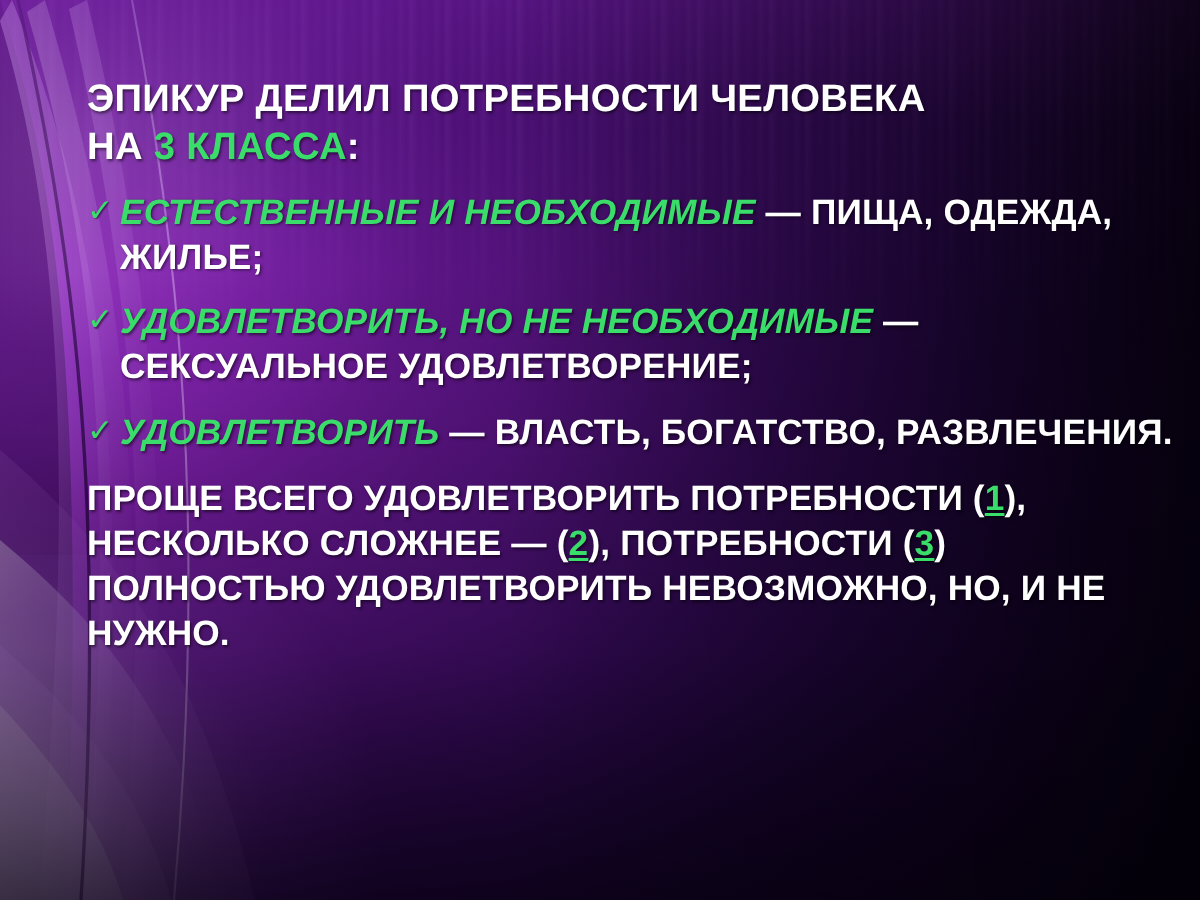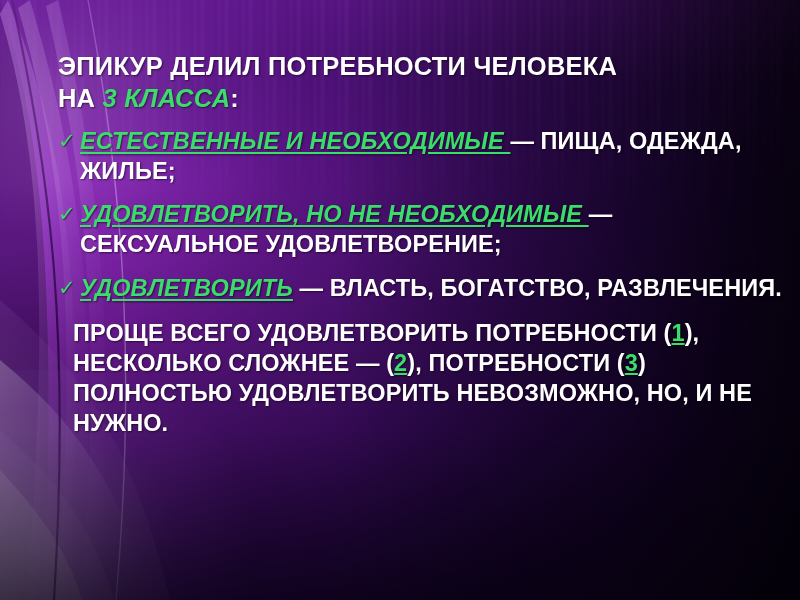--- a/index.html
+++ b/index.html
@@ -121,33 +121,31 @@
     text-shadow: 1px 1px 1px rgba(0,0,0,0.5);
   }
 
   .para {
     color: #ffffff;
     font-size: 23.5px;
     font-weight: bold;
     line-height: 1.27;
     letter-spacing: 0.1px;
     text-shadow: 1px 1px 2px rgba(0,0,0,0.55);
-    margin: 15px;
+    margin: 0;
     max-width: 700px;
   }
 
   .hl {
     color: #3add6a;
+    text-shadow: 1px 1px 2px rgba(0,0,0,0.55);
+  }
+  .hl-u {
+    color: #3add6a;
     font-style: italic;
-    text-shadow: 1px 1px 2px rgba(0,0,0,0.55);
-  }
-  .hl-u {
-    color: #3add6a;
-    font-style: italic;
-    text-decoration: underline;
     text-underline-offset: 3px;
     text-shadow: 1px 1px 2px rgba(0,0,0,0.55);
   }
   .num {
     color: #3add6a;
     text-decoration: underline;
     text-underline-offset: 2px;
     font-style: normal;
     text-shadow: 1px 1px 2px rgba(0,0,0,0.55);
   }

